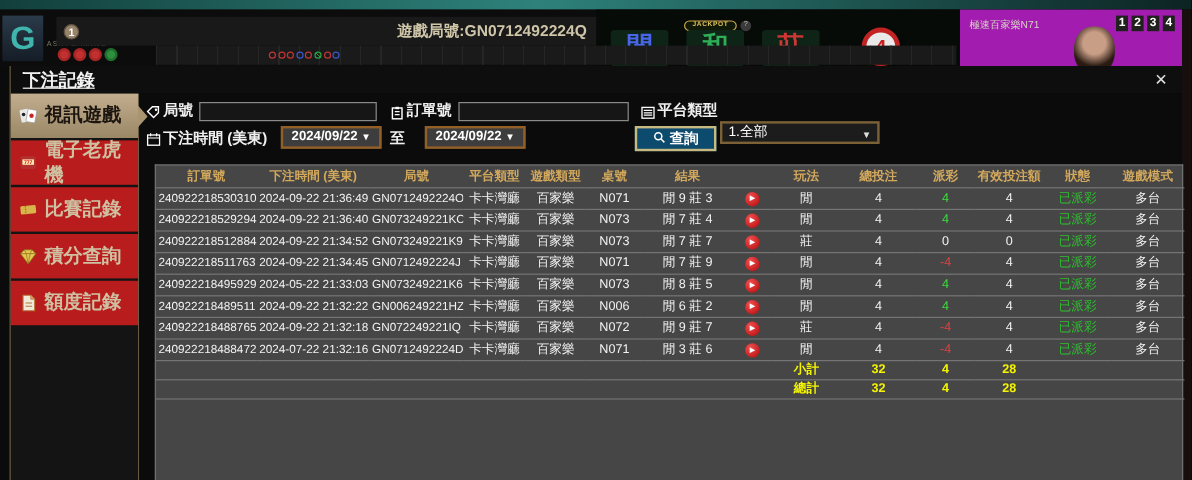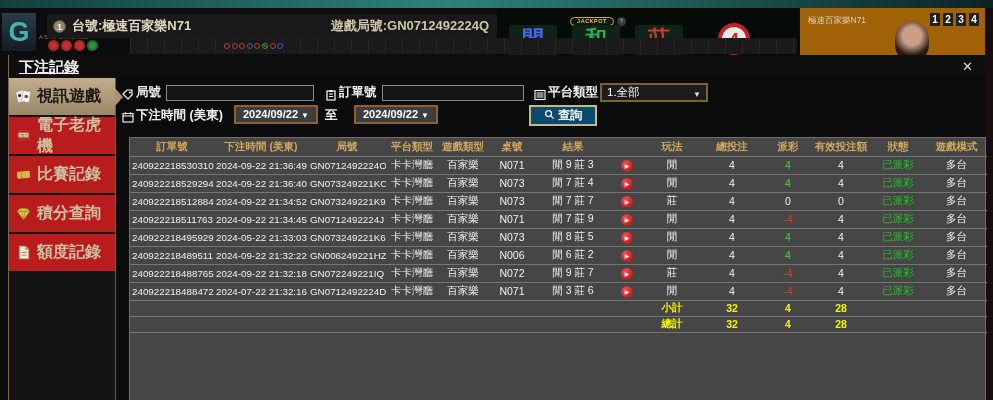--- a/index.html
+++ b/index.html
@@ -26,21 +26,21 @@
                text-align:center; }
   .bet-panel span { font-size:22px; font-weight:bold; line-height:28px; }
   .jackpot { position:absolute; left:73px; top:9px; width:44px; height:9px; border:1px solid #caa64a;
              border-radius:5px; color:#e3c35d; font-size:5.5px; font-weight:bold; text-align:center;
              line-height:7px; background:#101808; letter-spacing:.5px; }
   .jhelp { position:absolute; left:120px; top:9px; width:9px; height:9px; border-radius:50%; background:#3a3a3a;
            color:#bbb; font-size:6px; text-align:center; line-height:9px; }
   .timer { position:absolute; left:221px; top:15px; width:32px; height:32px; border-radius:50%;
            background:#e9e9e9; border:4px solid #c32222; color:#c91f1f; font-size:17px; font-weight:bold;
            text-align:center; line-height:25px; box-shadow:2px 2px 3px rgba(0,0,0,.6); }
-  .video { position:absolute; left:800px; top:0; width:185px; height:47px; background:#a16207; overflow:hidden; }
+  .video { position:absolute; left:800px; top:0; width:185px; height:47px; background:#a21caf; overflow:hidden; }
   .dealer { position:absolute; left:95px; top:14px; width:34px; height:40px; border-radius:45%;
             background:radial-gradient(circle at 50% 35%, #c89e86 0 30%, #2a1a12 62%); }
   .v-title { position:absolute; left:8px; top:7px; color:#d9d1c7; font-size:8.5px; }
   .v-nums { position:absolute; right:6px; top:5px; display:flex; gap:3px; }
   .v-num { width:10px; height:13px; background:#20201e; color:#fff; font-size:10px; font-weight:bold;
            text-align:center; line-height:13px; }
   .right-strip { position:absolute; left:985px; top:8px; width:8px; height:392px; background:#160f0d; }
   .bead-strip { position:absolute; left:130px; top:38px; width:667px; height:16px; background:#1a1a1a;
                 background-image:repeating-linear-gradient(90deg,#262626 0 1px,transparent 1px 17px); }
   .bead { position:absolute; top:5px; width:6px; height:6px; border-radius:50%; border:1.5px solid #888; }
@@ -107,21 +107,20 @@
 
 <div class="stage">
 
   <div class="teal-bar"></div>
 
   <div class="game-top">
     <div class="logo-box">G</div>
     <div class="logo-sub">ASIA GAMING</div>
     <div class="info-strip">
       <span class="seat-badge">1</span>
-      <span class="tbl-label">台號:極速百家樂N71</span>
       <span class="round-lbl">遊戲局號:GN0712492224Q</span>
     </div>
     <div class="bet-zone">
       <div class="jackpot">JACKPOT</div>
       <div class="jhelp">?</div>
       <div class="timer">4</div>
       <div id="bet-panels">
           <div class="bet-panel" style="left: 12px;"><span style="color: rgb(74, 102, 232);">閒</span></div>
           <div class="bet-panel" style="left: 75px;"><span style="color: rgb(47, 174, 87);">和</span></div>
           <div class="bet-panel" style="left: 138px;"><span style="color: rgb(210, 53, 53);">莊</span></div>
@@ -231,21 +230,21 @@
 
       <span class="f-ico" style="left:418px;top:9px">
         <svg viewBox="0 0 12 12">
             <rect x="1" y="1.5" width="10" height="9" fill="none" stroke="#fff" stroke-width="1.1"></rect>
             <line x1="2.5" y1="4" x2="9.5" y2="4" stroke="#fff"></line>
             <line x1="2.5" y1="6" x2="9.5" y2="6" stroke="#fff"></line>
             <line x1="2.5" y1="8" x2="9.5" y2="8" stroke="#fff"></line>
           </svg>
       </span>
       <span class="f-label" style="left:432px;top:6px">平台類型</span>
-      <div class="f-select" style="left:484px;top:5px;width:108px">
+      <div class="f-select" style="left:484px;top:23px;width:133px">
         <span>1.全部</span>
         <span class="arrow">▼</span>
       </div>
 
       <span class="f-ico" style="left:6px;top:31px">
         <svg viewBox="0 0 12 12">
             <rect x="1" y="2.5" width="10" height="8.5" fill="none" stroke="#fff" stroke-width="1.1"></rect>
             <line x1="3.5" y1="1" x2="3.5" y2="3.5" stroke="#fff"></line>
             <line x1="8.5" y1="1" x2="8.5" y2="3.5" stroke="#fff"></line>
             <line x1="1" y1="5" x2="11" y2="5" stroke="#fff"></line>

